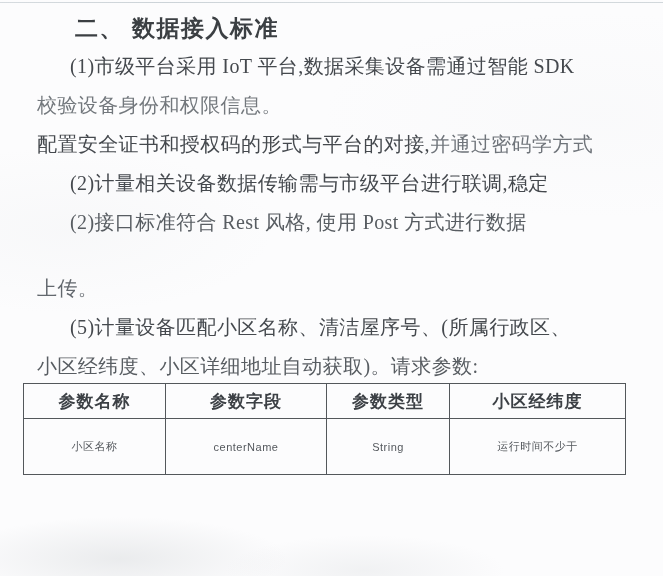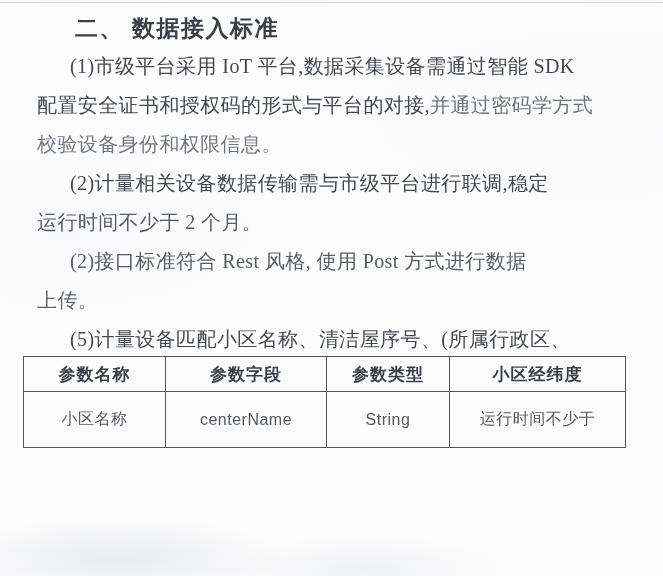--- a/index.html
+++ b/index.html
@@ -50,21 +50,21 @@
     height: 39px;
     line-height: 39px;
     font-size: 20px;
     letter-spacing: 0.4px;
     white-space: nowrap;
   }
   .indent { padding-left: 33px; }
 
   .t-dark   { color: #45494e; }
   .t-mid    { color: #585d62; }
-  .t-soft   { color: #63686e; }
+  .t-soft   { color: #63686e; margin-top: 27px; }
   .t-faded  { color: #73787d; }
   .seg-faded { color: #6f747a; }
 
   table.params {
     margin-left: -14px;
     margin-top: -3px;
     border-collapse: collapse;
     table-layout: fixed;
     width: 602px;
     font-family: "Liberation Sans", "DejaVu Sans", sans-serif;
@@ -82,53 +82,53 @@
   }
   table.params th {
     height: 35px;
     font-size: 17px;
     font-weight: 700;
     letter-spacing: 1px;
     color: #3c4045;
   }
   table.params td {
     height: 56px;
-    font-size: 16px;
+    font-size: 11px;
     font-weight: 400;
     letter-spacing: 0.5px;
     color: #54585d;
   }
 </style>
 </head>
 <body>
 
 <div class="page">
   <div class="top-hairline"></div>
 
   <div class="doc">
     <div class="heading">二、 数据接入标准</div>
 
     <div class="body-text">
       <div class="line indent t-dark"><span>(1)市级平台采用 IoT 平台,数据采集设备需通过智能 SDK</span></div>
 
+      <div class="line t-faded"><span>校验设备身份和权限信息。</span></div>
+
       <div class="line t-dark"><span>配置安全证书和授权码的形式与平台的对接,</span><span class="seg-faded">并通过密码学方式</span></div>
-
-      <div class="line t-faded"><span>校验设备身份和权限信息。</span></div>
 
       <div class="line indent t-dark"><span>(2)计量相关设备数据传输需与市级平台进行联调,稳定</span></div>
 
-      <div class="line t-mid"><span>运行时间不少于 2 个月。</span></div>
 
 
       <div class="line indent t-mid"><span>(2)接口标准符合 Rest 风格, 使用 Post 方式进行数据</span></div>
 
       <div class="line t-soft"><span>上传。</span></div>
 
       <div class="line indent t-dark"><span>(5)计量设备匹配小区名称、清洁屋序号、(所属行政区、</span></div>
 
+      <div class="line t-mid"><span>小区经纬度、小区详细地址自动获取)。请求参数:</span></div>
     </div>
 
     <table class="params">
       <colgroup>
         <col class="col-1">
         <col class="col-2">
         <col class="col-3">
         <col class="col-4">
       </colgroup>
       <thead>

